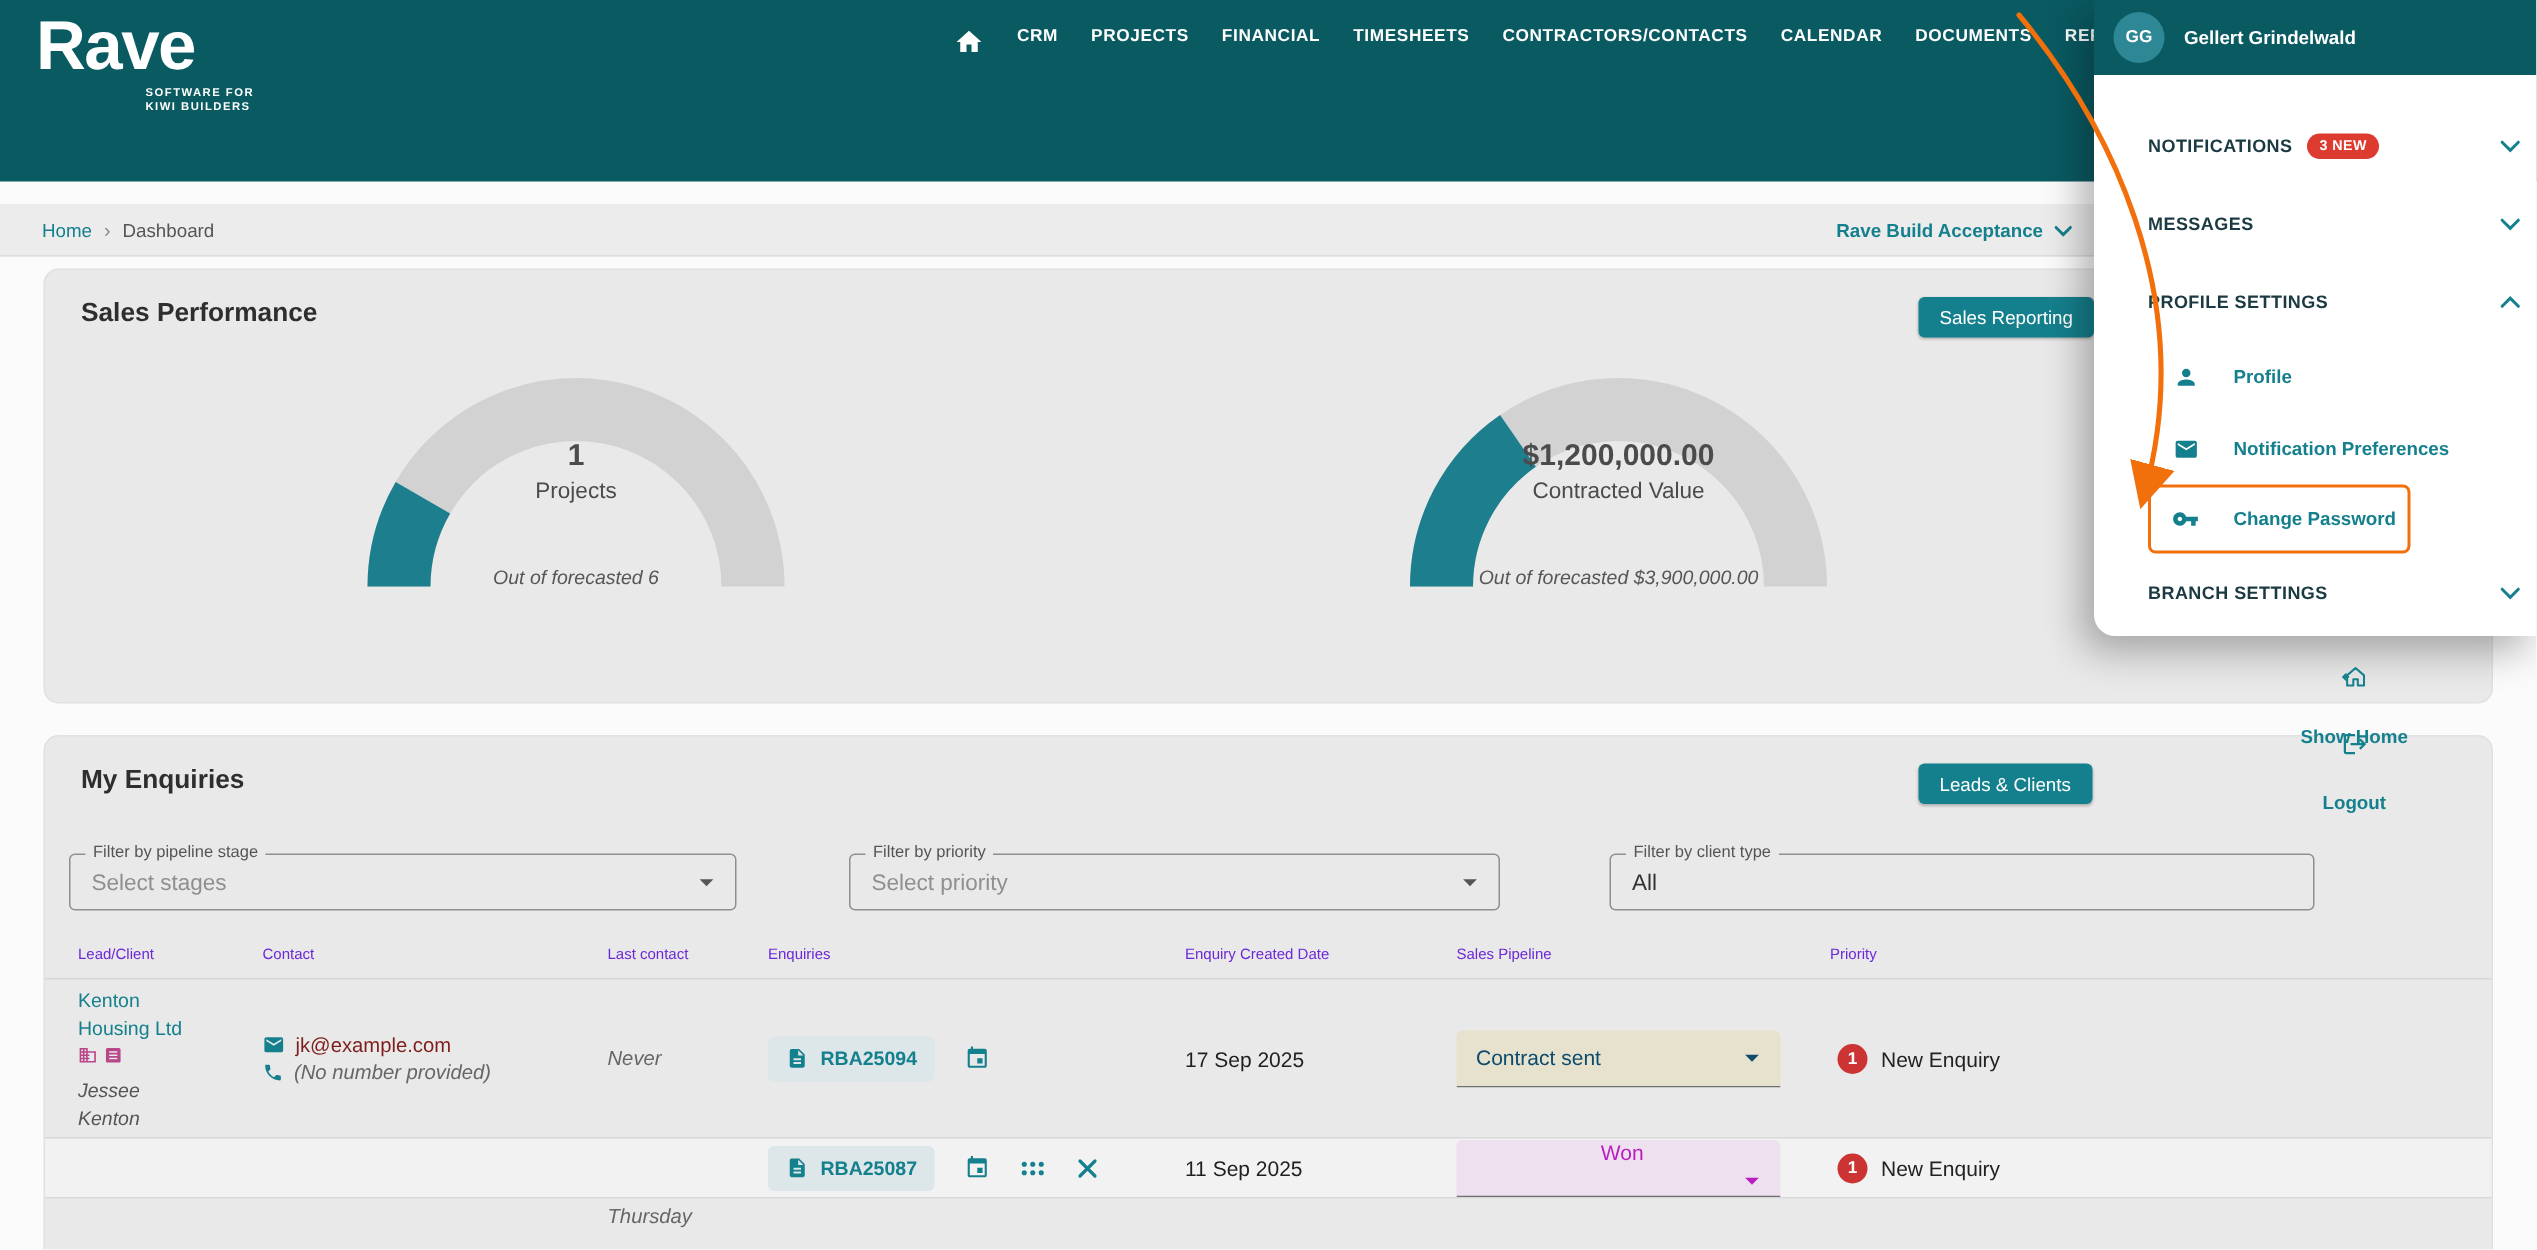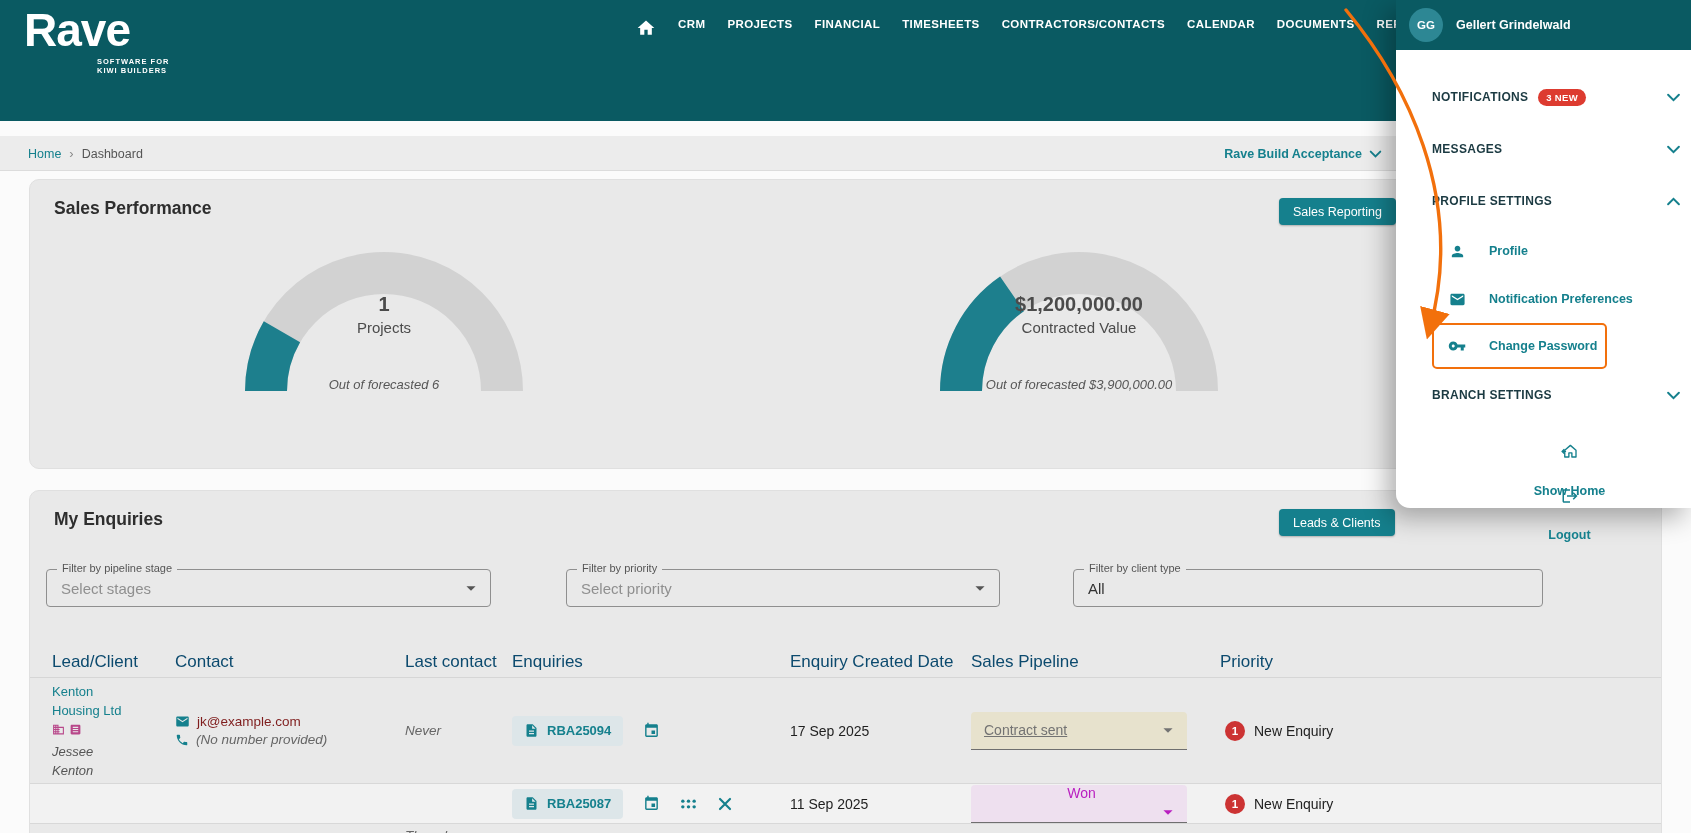--- a/index.html
+++ b/index.html
@@ -46,21 +46,21 @@
   .ffield { position:relative; height:38px; border:1px solid #8f8f8f; border-radius:4px; display:flex; align-items:center; cursor:pointer; }
   .f1 { width:445px; margin-right:35px; } .f2 { width:434px; margin-right:33px; } .f3 { width:470px; }
   .flabel { position:absolute; top:-8px; left:10px; background:#e9e9e9; padding:0 5px; font-size:11px; color:#555; }
   .fvalue { padding-left:14px; font-size:15px; color:#8f8f8f; }
   .f3 .fvalue { color:#333; }
   .fcaret { margin-left:auto; margin-right:8px; color:#555; display:flex; }
 
   
   .table { position:absolute; top:130px; left:0; right:0; }
   .trow { display:grid; grid-template-columns:141px 230px 107px 278px 181px 249px 1fr; align-items:center; }
-  .thead { height:32px; font-size:17px; color:#0c4a6e; border-bottom:1px solid rgba(0,0,0,.08);margin-top:25px; }
+  .thead { height:32px; font-size:10px; color:#6d28d9; border-bottom:1px solid rgba(0,0,0,.08); }
   .tcell { padding-left:4px; }
   .tcell.c1 { padding-left:22px; }
   .row-a { height:105px; }
   .row-b { height:41px; background:#f2f2f2; border-top:1px solid #d8d8d8; border-bottom:1px solid #d8d8d8; }
   .row-c { height:30px; align-items:start; padding-top:4px; }
 
   .client-name { width:84px; color:#15808d; font-size:13px; line-height:19px; cursor:pointer; }
   .client-icons { display:flex; gap:4px; margin:2px 0; color:#b8478a; }
   .contact-person { width:70px; color:#555; font-size:13px; line-height:19px; font-style:italic; }
   .contact-line { display:flex; align-items:center; gap:7px; margin:3px 0; }
@@ -71,31 +71,31 @@
 
   .enq-cell { display:flex; align-items:center; gap:20px; }
   .chip { display:inline-flex; align-items:center; gap:8px; height:30px; padding:0 12px; background:#dde6e9; border-radius:4px;
           color:#15808d; font-size:13px; font-weight:bold; cursor:pointer; }
   .icon-btn { color:#15808d; display:flex; cursor:pointer; }
 
   .date-txt { font-size:14px; color:#1f1f1f; }
 
   .pipeline { width:216px; height:38px; border-radius:4px 4px 0 0; border-bottom:1px solid #6f6f6f; display:flex; align-items:center;
               padding:0 8px 0 13px; font-size:14px; cursor:pointer; }
-  .pl-contract { background:#e7e2cd; color:#737373;text-decoration:underline; }
+  .pl-contract { background:#e7e2cd; color:#0c4a6e; }
   .pl-won { background:#eee0ef; color:#b91fc0;flex-direction:column; }
   .pipeline .fcaret { color:inherit; margin-right:0; }
 
   .prio { display:flex; align-items:center; gap:9px; padding-left:9px; }
   .prio-circle { width:20px; height:20px; border-radius:50%; background:#cc3333; color:#fff; font-size:11.5px; font-weight:bold;
                  display:flex; align-items:center; justify-content:center; }
   .prio-label { font-size:14px; color:#222; }
 
   
-  .panel { position:absolute; left:1396px; top:0; width:295px; height:508px; z-index:40;
+  .panel { position:absolute; left:1396px; top:0; width:295px; height:424px; z-index:40;
            border-radius:0 0 0 14px; background:#fff; box-shadow:-8px 10px 26px rgba(0,0,0,.30); }
   .panel-head { height:50px; background:#0a5a62; display:flex; align-items:center; padding-left:13px; gap:13px; border-radius:0; }
   .avatar { width:34px; height:34px; border-radius:50%; background:#2d8794; color:#fff; font-size:11.5px; font-weight:bold;
             display:flex; align-items:center; justify-content:center; cursor:pointer; }
   .uname { color:#fff; font-size:12.5px; font-weight:bold; }
   .panel-body { padding:21px 0 0 0; }
   .sect { height:52px; display:flex; align-items:center; padding:0 10px 0 36px; cursor:pointer; }
   .sect-label { font-size:12px; font-weight:bold; color:#1b3a42; letter-spacing:.3px; }
   .badge { margin-left:10px; background:#dd3b30; color:#fff; font-size:9.5px; font-weight:bold; padding:3px 8px; border-radius:10px; letter-spacing:.3px; }
   .chev { margin-left:auto; color:#15808d; display:flex; }

